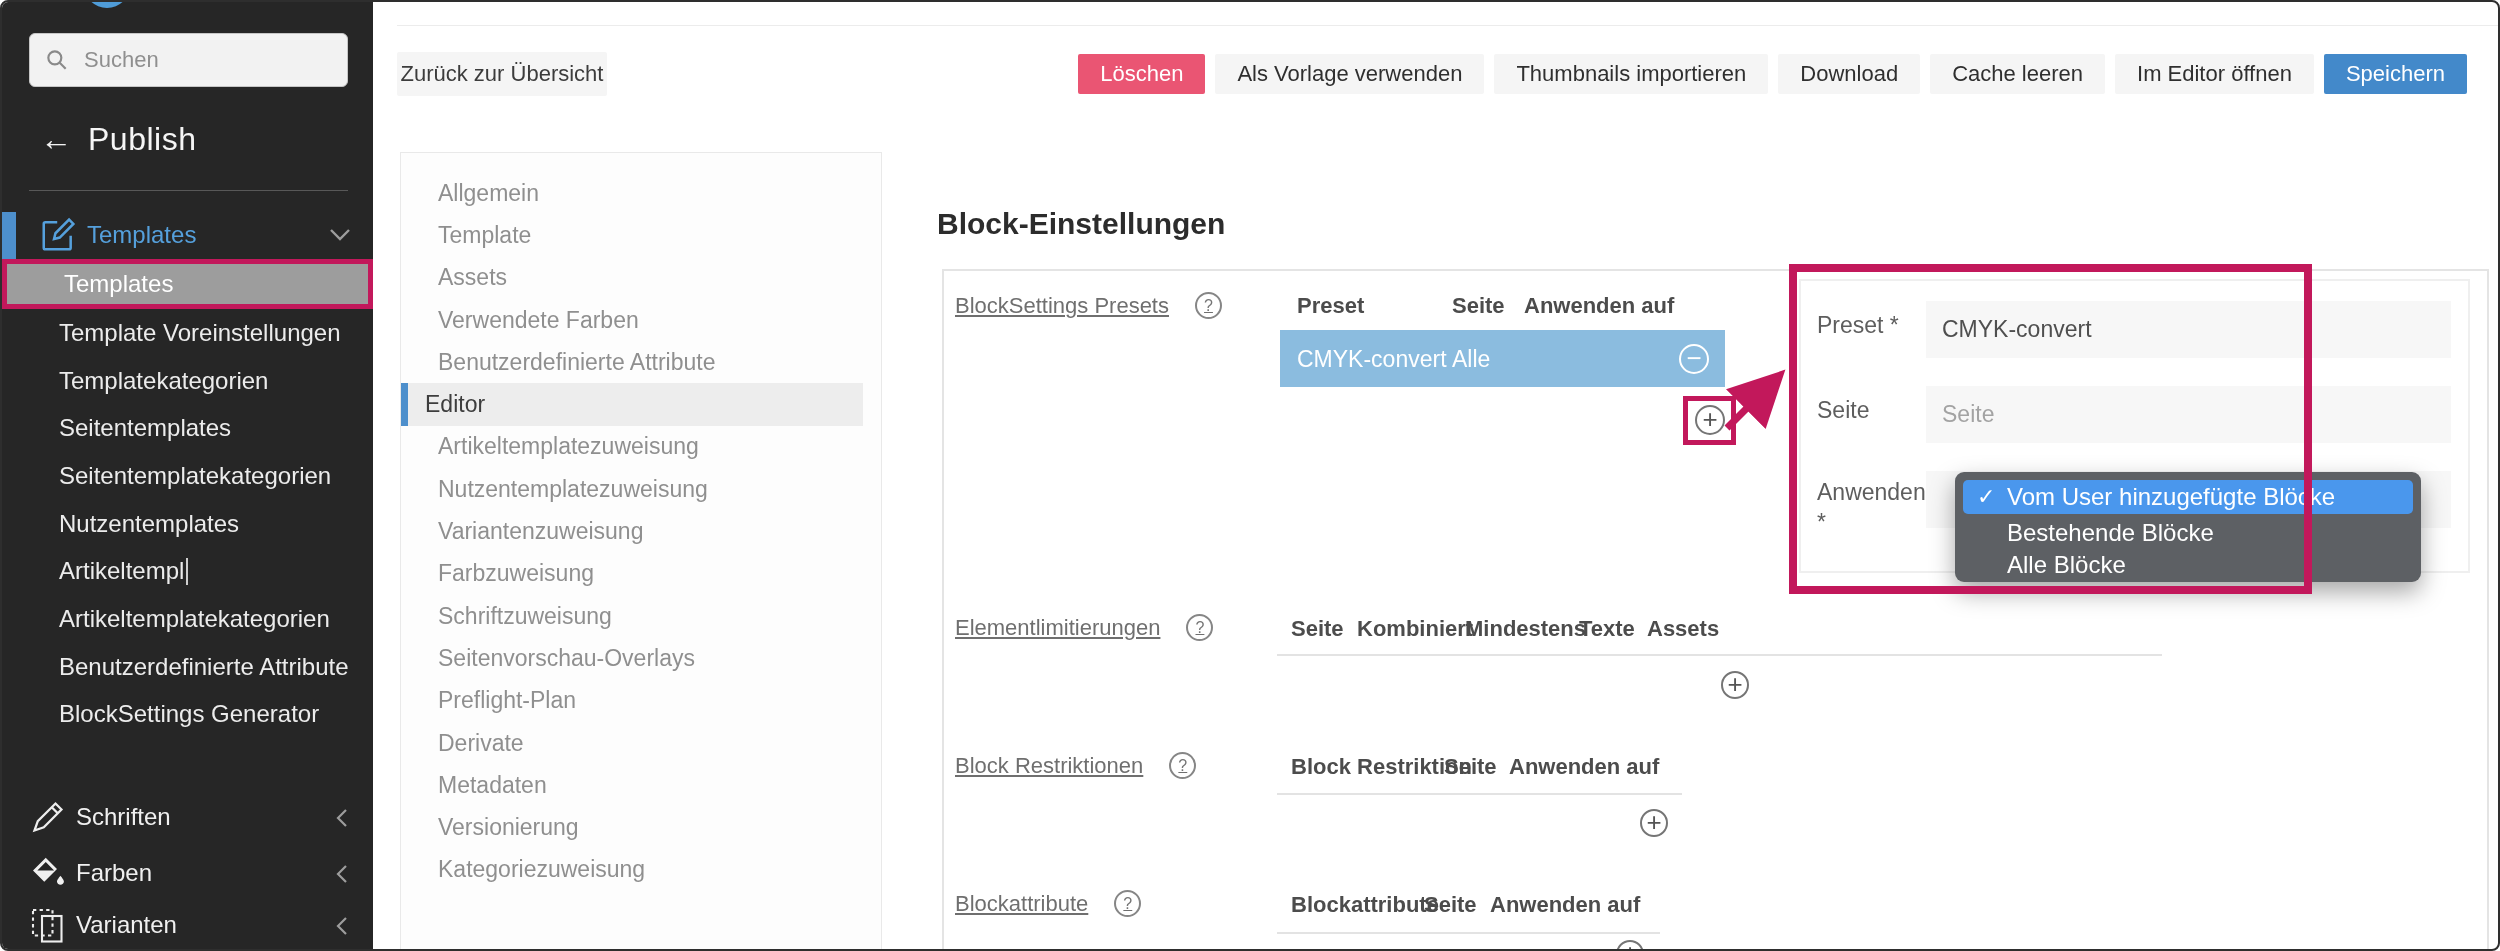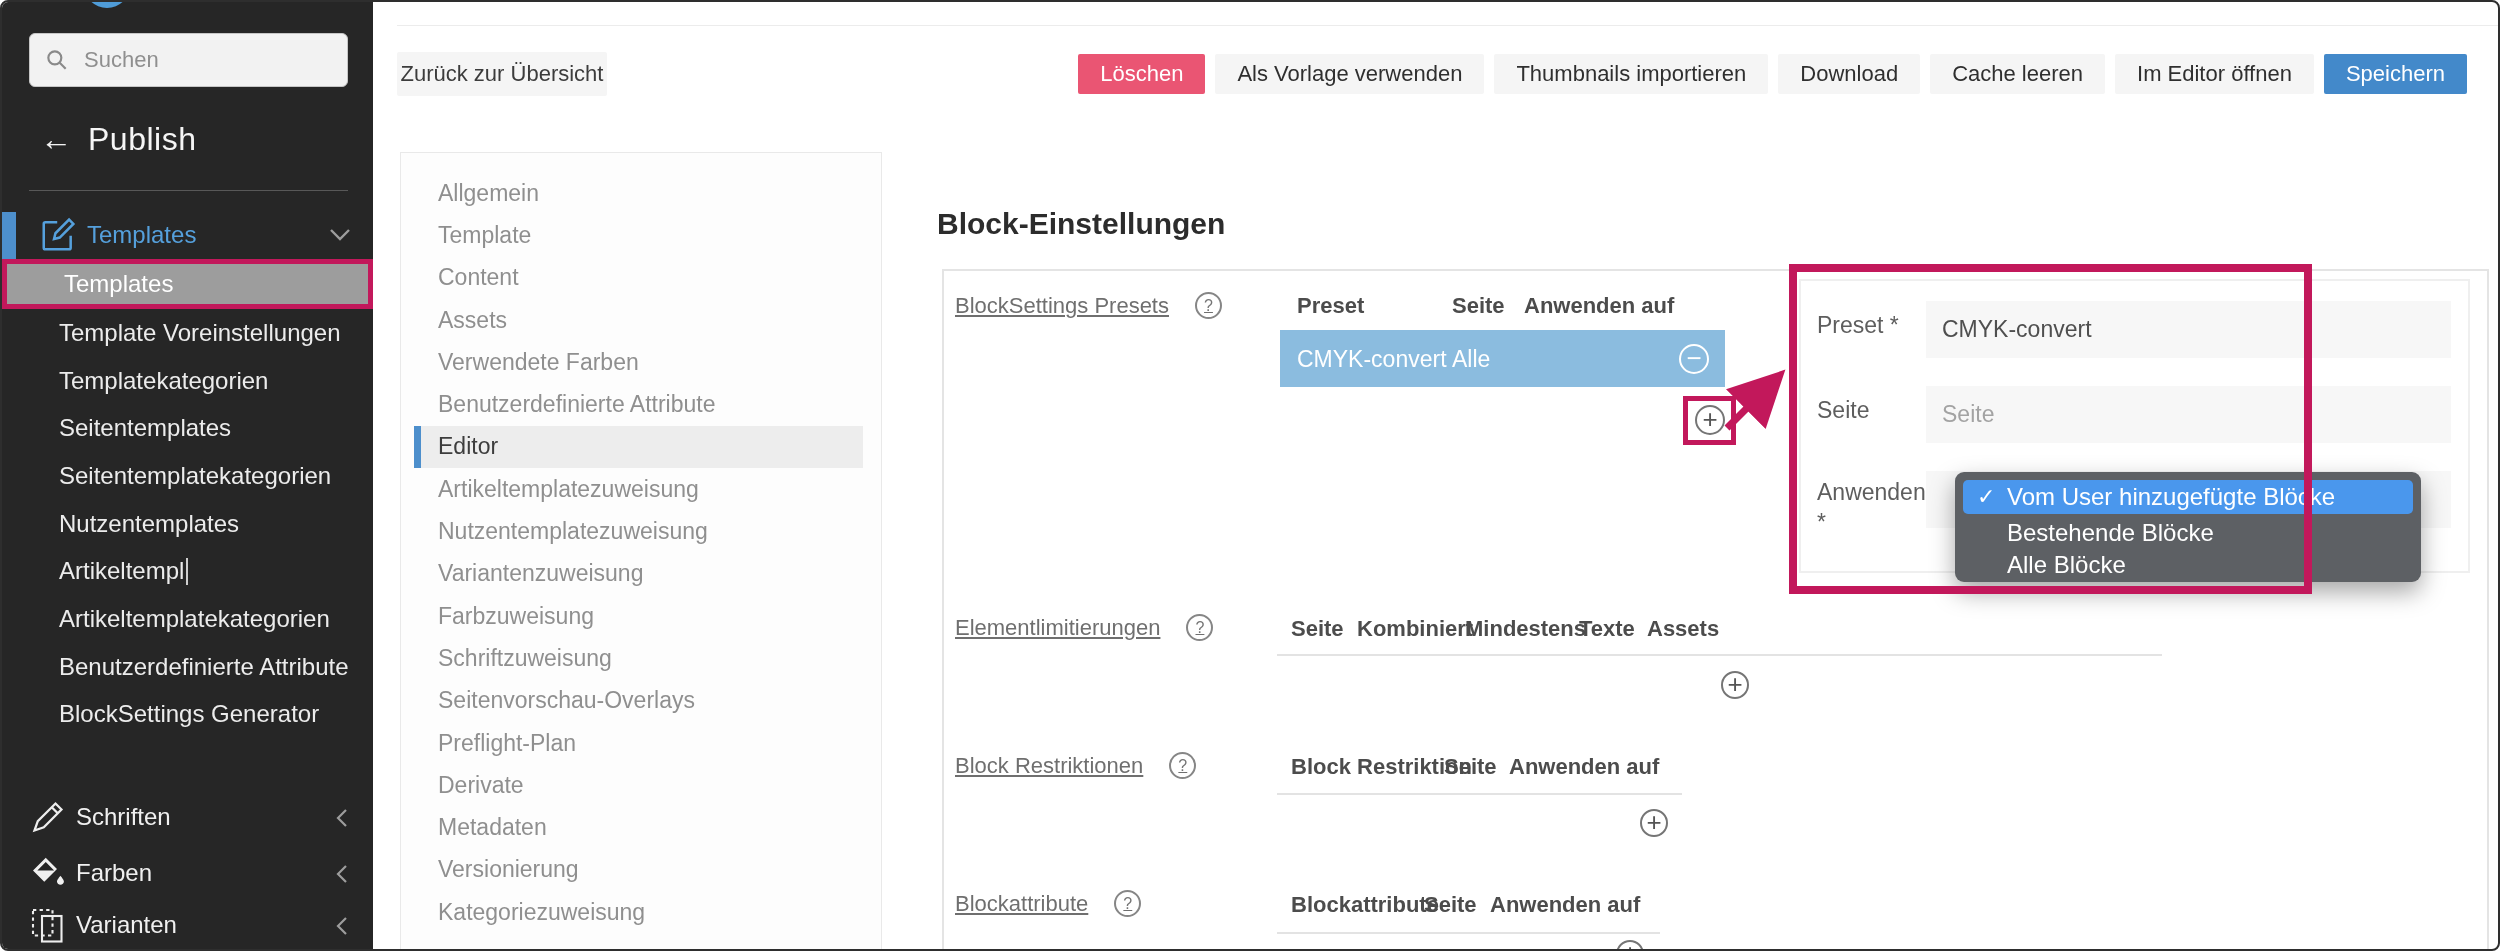--- a/index.html
+++ b/index.html
@@ -36,21 +36,21 @@
   .back-btn{position:absolute;left:395px;top:50px;width:210px;height:44px;background:#f5f5f5;color:#3c3c3c;font-size:22px;display:flex;align-items:center;justify-content:center;border-radius:2px;}
   .actions{position:absolute;top:52px;right:31px;height:40px;display:flex;gap:10px;}
   .actions .btn{height:40px;display:flex;align-items:center;justify-content:center;padding:1px 22px;font-size:22px;background:#f5f5f5;color:#2f2f2f;border-radius:2px;white-space:nowrap;}
   .actions .btn.danger{background:#ea5573;color:#fff;}
   .actions .btn.primary{background:#4389ca;color:#fff;}
 
   
   .subnav{position:absolute;left:398px;top:150px;width:482px;height:801px;background:#fdfdfd;border:1px solid #e9e9e9;}
   .subnav ul{list-style:none;margin:0;padding:19px 0 0 0;}
   .subnav li{height:42.3px;display:flex;align-items:center;padding-left:37px;font-size:23px;color:#8f8f8f;white-space:nowrap;}
-  .subnav li.active{background:#ededed;margin-left:13px;margin-right:18px;padding-left:24px;color:#3d3d3d;position:relative;}
+  .subnav li.active{background:#ededed;margin-right:18px;padding-left:24px;color:#3d3d3d;position:relative;}
   .subnav li.active::before{content:"";position:absolute;left:0;top:0;bottom:0;width:7px;background:#4d8fcc;}
 
   
   .page-title{position:absolute;left:935px;top:205px;font-size:30px;font-weight:700;color:#2c2c2c;}
   .main-card{position:absolute;left:940px;top:267px;width:1547px;height:700px;border:2px solid #e4e4e4;background:#fff;}
   .field-label-row{position:absolute;display:flex;align-items:flex-end;gap:26px;font-size:22px;color:#6f6f6f;white-space:nowrap;text-decoration:underline;}
   .q-circle{width:27px;height:27px;border:2px solid #868686;border-radius:50%;display:flex;align-items:center;justify-content:center;font-size:16px;color:#757575;flex:0 0 27px;}
   .hcell{position:absolute;font-weight:700;font-size:22px;color:#4c4c4c;white-space:nowrap;}
   .preset-row{position:absolute;left:1278px;top:328px;width:445px;height:57px;background:#8bbcdf;}
   .cellw{position:absolute;font-size:23px;color:#fff;white-space:nowrap;}
@@ -188,21 +188,20 @@
     <div class="btn">Download</div>
     <div class="btn">Cache leeren</div>
     <div class="btn">Im Editor öffnen</div>
     <div class="btn primary">Speichern</div>
   </div>
 
   <div class="subnav">
     <ul>
       <li>Allgemein</li>
       <li>Template</li>
-      <li>Content</li>
       <li>Assets</li>
       <li>Verwendete Farben</li>
       <li>Benutzerdefinierte Attribute</li>
       <li class="active">Editor</li>
       <li>Artikeltemplatezuweisung</li>
       <li>Nutzentemplatezuweisung</li>
       <li>Variantenzuweisung</li>
       <li>Farbzuweisung</li>
       <li>Schriftzuweisung</li>
       <li>Seitenvorschau-Overlays</li>

